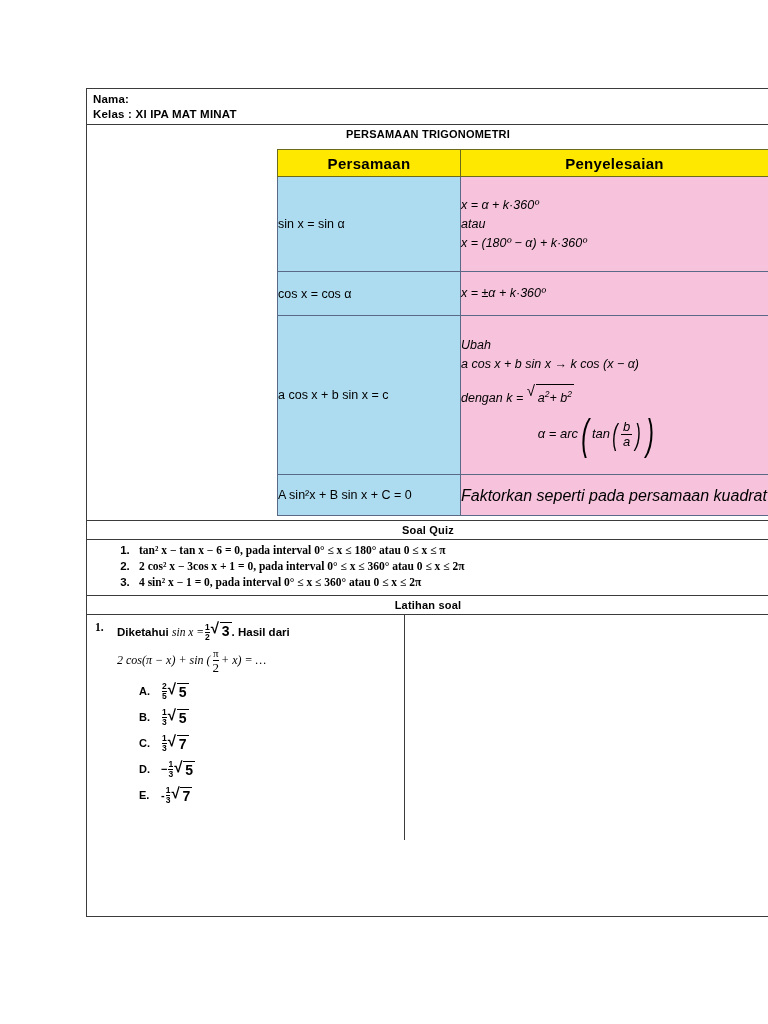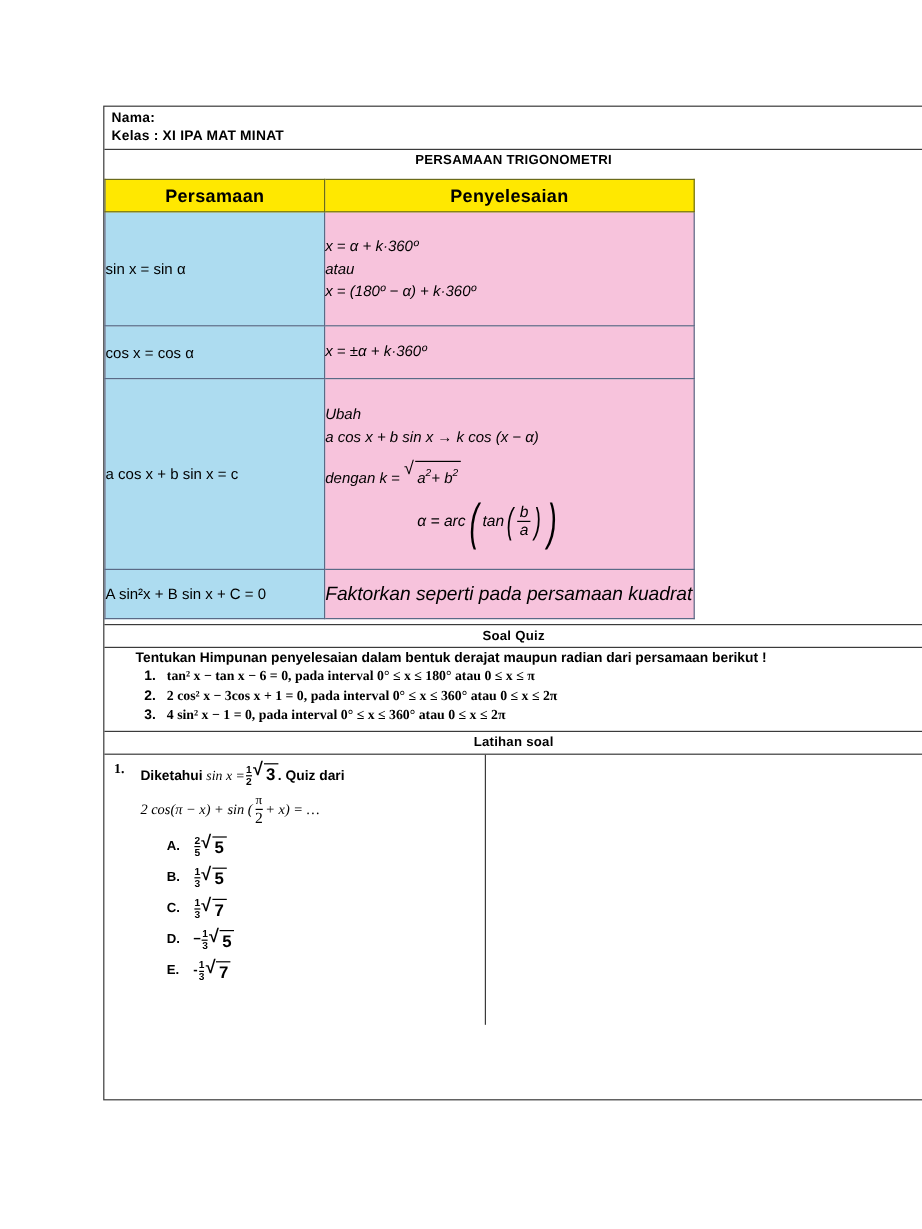--- a/index.html
+++ b/index.html
@@ -38,21 +38,21 @@
     font-weight:bold;
     letter-spacing:.2px;
     padding:3px 0 3px;
   }
   .barred{border-bottom:1.5px solid #3b3b3b;}
   .barred-top{border-top:1.5px solid #3b3b3b;}
 
   
   .tablewrap{
     padding:6px 0 4px 0;
-    display:flex;justify-content:flex-start;
+    display:flex;justify-content:flex-end;
   }
   table.trig{
     border-collapse:collapse;
     width:489px;
     table-layout:fixed;
   }
   table.trig td,table.trig th{
     border:1px solid #5a6a86;
     padding:0;
     vertical-align:middle;
@@ -225,38 +225,37 @@
           <span class="ln">Faktorkan seperti pada persamaan kuadrat</span>
         </td>
       </tr>
     </tbody>
       </table>
   </div>
 
   <div class="sectiontitle barred-top barred">Soal Quiz</div>
 
   <div class="quizbody">
-    <div class="quizintro">Tentukan Himpunan penyelesaian dalam bentuk derajat maupun radian dari persamaan berikut !</div>
     <ol class="qlist">
       <li><span class="mnb">tan² x − tan x − 6 = 0, pada interval 0° ≤ x ≤ 180° atau 0 ≤ x ≤ π</span></li>
       <li><span class="mnb">2 cos² x − 3cos x + 1 = 0, pada interval 0° ≤ x ≤ 360° atau 0 ≤ x ≤ 2π</span></li>
       <li><span class="mnb">4 sin² x − 1 = 0, pada interval 0° ≤ x ≤ 360° atau 0 ≤ x ≤ 2π</span></li>
     </ol>
   </div>
 
   <div class="sectiontitle barred-top barred">Latihan soal</div>
 
   <div class="latgrid">
     <div class="latleft">
 
       <div class="qrow">
         <span class="qnum">1.</span>
         <span class="qtext">
           <span>Diketahui</span>
-          <span class="mi">sin x =</span><span class="sfrac"><span class="num">1</span><span class="den">2</span></span><span class="sqrt bigrad"><span class="bar">3</span></span><span>. Quiz dari</span>
+          <span class="mi">sin x =</span><span class="sfrac"><span class="num">1</span><span class="den">2</span></span><span class="sqrt bigrad"><span class="bar">3</span></span><span>. Hasil dari</span>
         </span>
       </div>
 
       <div class="eqline">
         <span class="mi">2 cos(π − x)  +  sin (</span><span class="pifrac"><span class="num">π</span><span class="den">2</span></span><span class="mi">+ x)  =  …</span>
       </div>
 
       <div class="opt">
         <span class="optlbl">A.</span>
         <span></span>

